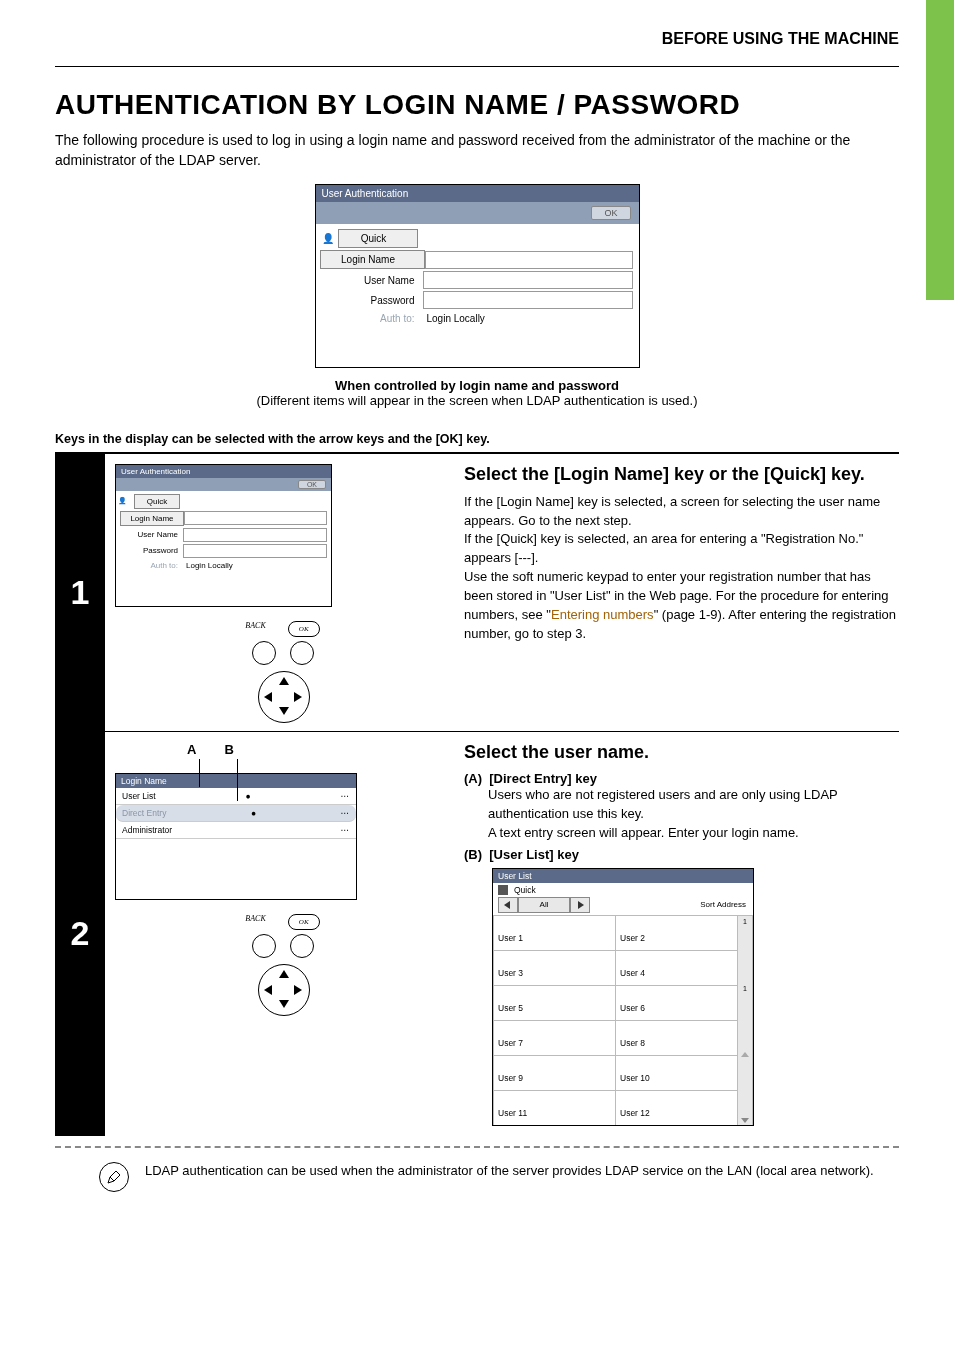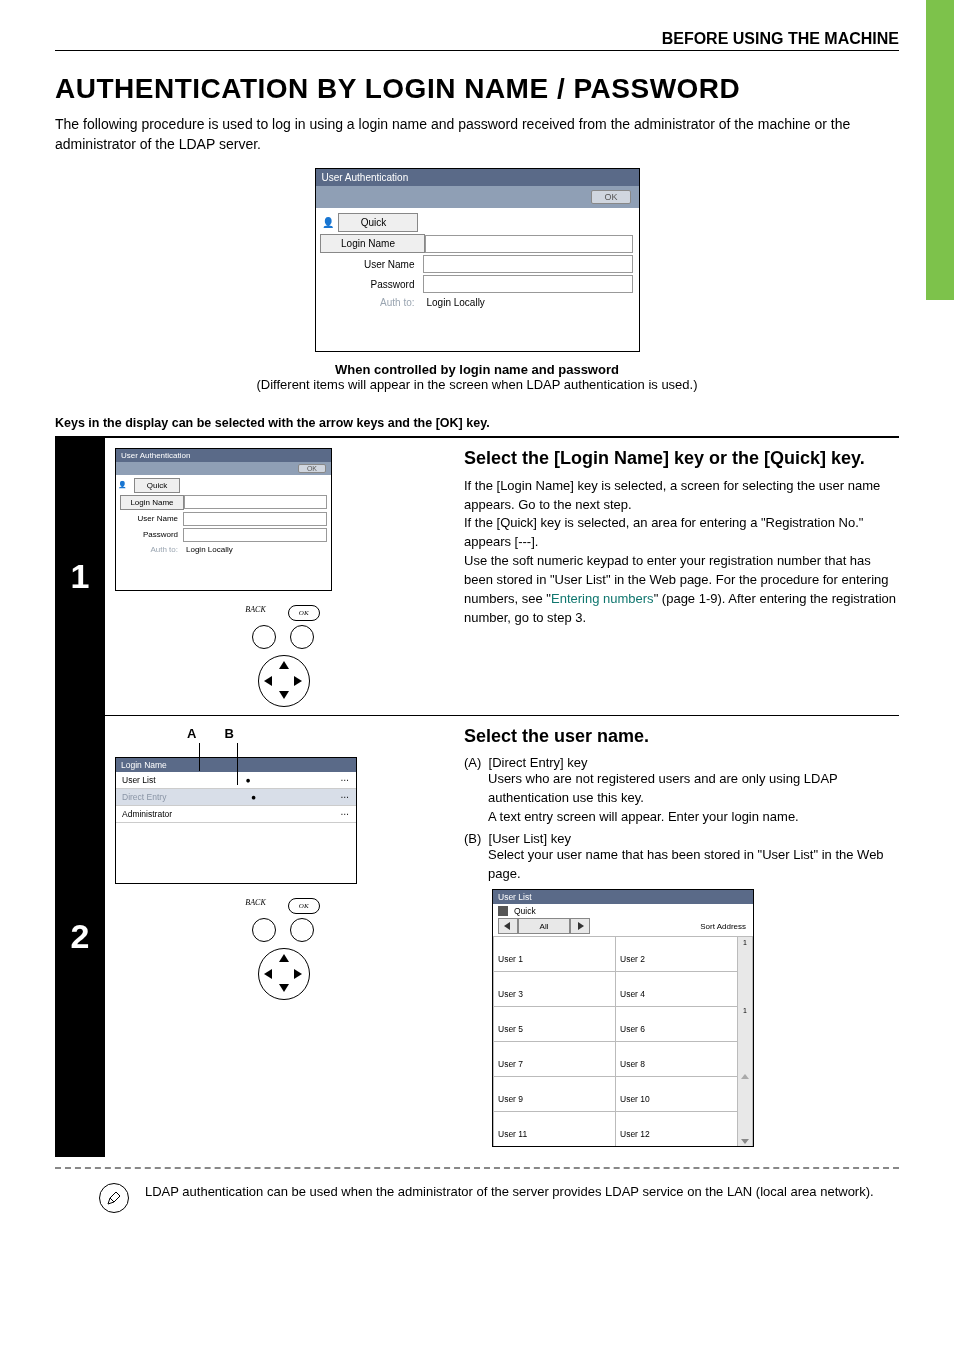--- a/index.html
+++ b/index.html
@@ -1,18 +1,18 @@
 <!DOCTYPE html>
 <html><head>
 <meta charset="utf-8">
 <style>
 html,body{margin:0;padding:0;background:#fff;font-family:Arial,Helvetica,sans-serif;color:#000;}
 .page{width:954px;height:1350px;position:relative;box-sizing:border-box;padding:30px 55px 0 55px;}
 .green-bar{position:absolute;top:0;right:0;width:28px;height:300px;background:#7dc24b;}
-.header-line{border-bottom:1px solid #000;padding-bottom:2px;text-align:right;font-weight:bold;font-size:16px;}
+.header-line{border-bottom:1px solid #000;padding-bottom:18px;text-align:right;font-weight:bold;font-size:16px;}
 h1{font-size:28px;font-weight:bold;margin:22px 0 10px 0;letter-spacing:0.5px;}
 .intro{font-size:14px;line-height:1.4;margin:0 0 14px 0;}
 .fig1{width:325px;margin:0 auto 6px auto;}
 .panel{border:1px solid #000;background:#fff;font-size:10px;}
 .panel-title{background:#1c2a4a;color:#fff;padding:4px 6px;display:flex;align-items:center;gap:6px;}
 .panel-title .ticon{width:14px;height:14px;background:#444;display:inline-block;border-radius:2px;}
 .panel-sub{background:#5a6a88;color:#fff;padding:3px 6px;font-size:10px;}
 .ok-row{display:flex;justify-content:flex-end;padding:4px 8px;background:#8f9fb5;}
 .ok-btn{background:#d0d6df;color:#555;border:1px solid #888;padding:1px 12px;font-size:9px;border-radius:2px;}
 .fld-row{display:flex;align-items:center;padding:0 0 0 4px;}
@@ -26,21 +26,21 @@
 .fig-caption b{font-weight:bold;}
 .keys-note{font-weight:bold;font-size:12.5px;margin:24px 0 6px 0;}
 .divider{height:1.5px;background:#000;}
 .step{display:flex;align-items:stretch;}
 .step-num{width:50px;background:#000;color:#fff;display:flex;align-items:center;justify-content:center;font-size:34px;font-weight:bold;}
 .step-body{flex:1;display:flex;gap:14px;padding:10px 0 10px 10px;}
 .step-left{width:335px;}
 .step-right{flex:1;}
 h2{font-size:18px;font-weight:bold;margin:0 0 8px 0;}
 .desc{font-size:13px;line-height:1.45;}
-.link{color:#0f766e;}
+.link{color:#a16207;}
 .small-panel{width:215px;border:1px solid #000;font-size:8px;margin-bottom:8px;}
 .sp-sub{background:#5a6a88;color:#fff;padding:2px 5px;font-size:8px;}
 .sp-ok{display:flex;justify-content:flex-end;padding:2px 5px;background:#8f9fb5;}
 .sp-ok .ok-btn{padding:0 8px;font-size:7px;}
 .sp-row{display:flex;align-items:center;}
 .sp-lbl{width:62px;text-align:right;padding:2px 5px 2px 0;font-size:8px;}
 .sp-lbl.btn{border:1px solid #888;background:#efefef;margin:1px 0 1px 4px;text-align:center;padding:2px 0;}
 .sp-lbl.muted{color:#9aa5b1;}
 .sp-box{flex:1;height:12px;border:1px solid #999;margin:1px 4px 1px 0;}
 .sp-val{flex:1;padding:2px 0 2px 3px;font-size:8px;}
@@ -53,29 +53,29 @@
 .dpad{width:50px;height:50px;margin:6px auto 0 auto;position:relative;}
 .dpad .dcirc{width:50px;height:50px;border:1px solid #000;border-radius:50%;position:absolute;top:0;left:0;}
 .tri{position:absolute;width:0;height:0;}
 .tri.up{left:21px;top:6px;border-left:5px solid transparent;border-right:5px solid transparent;border-bottom:8px solid #000;}
 .tri.dn{left:21px;bottom:6px;border-left:5px solid transparent;border-right:5px solid transparent;border-top:8px solid #000;}
 .tri.lf{top:21px;left:6px;border-top:5px solid transparent;border-bottom:5px solid transparent;border-right:8px solid #000;}
 .tri.rt{top:21px;right:6px;border-top:5px solid transparent;border-bottom:5px solid transparent;border-left:8px solid #000;}
 .list-panel{width:240px;border:1px solid #000;font-size:8.5px;}
 .lp-head{background:#5a6a88;color:#fff;padding:2px 5px;}
 .lp-row{padding:3px 6px;border-bottom:1px solid #ccc;display:flex;justify-content:space-between;align-items:center;}
-.lp-row.sel{background:#d8dee8;}
+.lp-row.sel{background:#d8dee8;border-radius:7px;}
 .lp-ell{letter-spacing:1px;}
 .lp-pad{height:60px;}
 .ab-labels{display:flex;gap:28px;justify-content:flex-start;margin:0 0 2px 72px;font-weight:bold;font-size:13px;}
 .ab-lines{position:relative;height:14px;margin-left:0;}
 .ab-lines .l1{position:absolute;left:84px;top:0;width:1px;height:28px;background:#000;}
 .ab-lines .l2{position:absolute;left:122px;top:0;width:1px;height:42px;background:#000;}
 .sub-list{font-size:13px;margin:4px 0;}
-.sub-list b{font-weight:normal;}
+.sub-list b{font-weight:bold;}
 .sub-list .indent{margin-left:24px;line-height:1.45;}
 .userlist{width:260px;border:1px solid #000;font-size:8.5px;margin:6px 0 0 28px;}
 .ul-head{background:#5a6a88;color:#fff;padding:2px 5px;}
 .ul-quick{padding:2px 5px;display:flex;align-items:center;gap:6px;}
 .ul-quick .qicon{width:10px;height:10px;background:#555;display:inline-block;}
 .ul-filter{display:flex;align-items:stretch;padding:0 5px 2px 5px;gap:0;}
 .arrowbtn{width:18px;height:14px;border:1px solid #888;display:flex;align-items:center;justify-content:center;background:#e8e8e8;}
 .arrowbtn svg{width:8px;height:8px;}
 .allbtn{flex:0 0 50px;height:14px;border:1px solid #888;display:flex;align-items:center;justify-content:center;background:#e8e8e8;font-size:8px;}
 .sort{flex:1;text-align:right;font-size:8px;align-self:center;padding-right:2px;}
@@ -251,21 +251,20 @@
         </div>
       </div>
       <div class="step-right">
         <h2>Select the user name.</h2>
         <div class="sub-list">
           <b><span>(A)</span>&nbsp;&nbsp;<span>[Direct Entry] key</span></b>
           <div class="indent"><span>Users who are not registered users and are only using LDAP authentication use this key.</span><br><span>A text entry screen will appear. Enter your login name.</span></div>
         </div>
         <div class="sub-list">
           <b><span>(B)</span>&nbsp;&nbsp;<span>[User List] key</span></b>
-          <div class="indent"><span>Select your user name that has been stored in "User List" in the Web page.</span></div>
         </div>
         <div class="userlist">
           <div class="ul-head">User List</div>
           <div class="ul-quick">
               <span class="qicon"></span>
               <span>Quick</span>
             </div>
           <div class="ul-filter">
             <span class="arrowbtn">
                 <svg viewBox="0 0 8 8">

